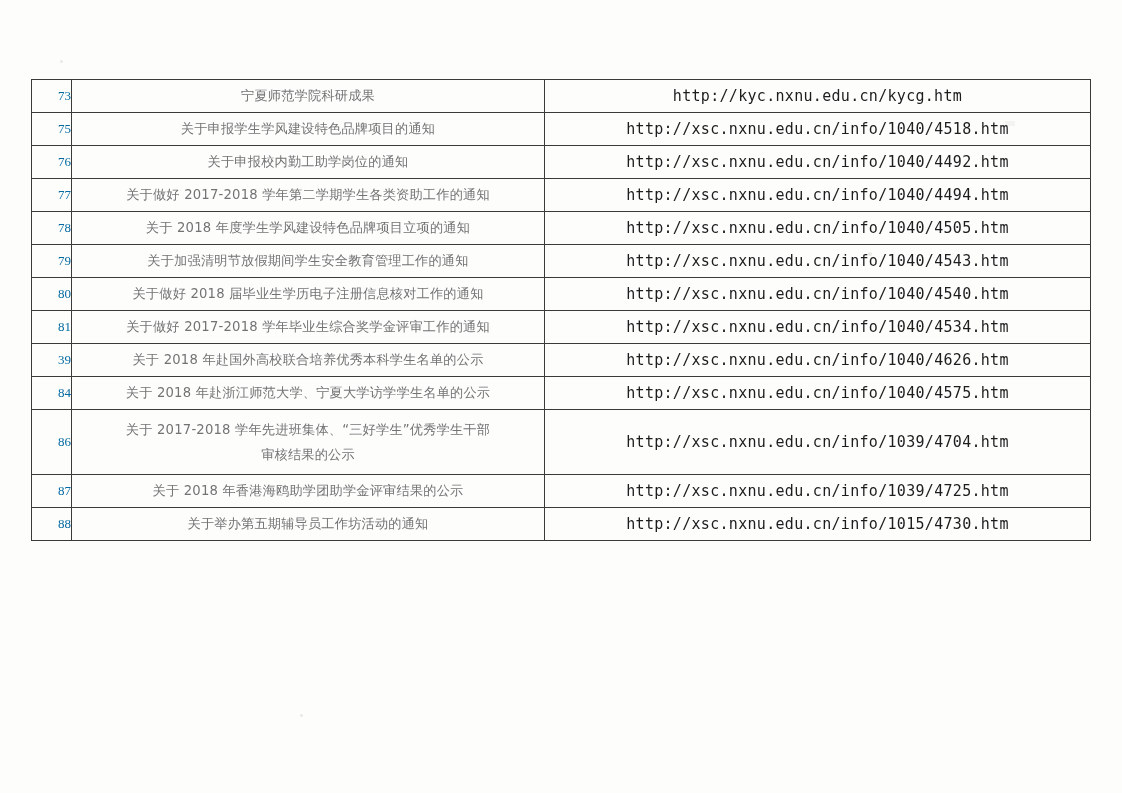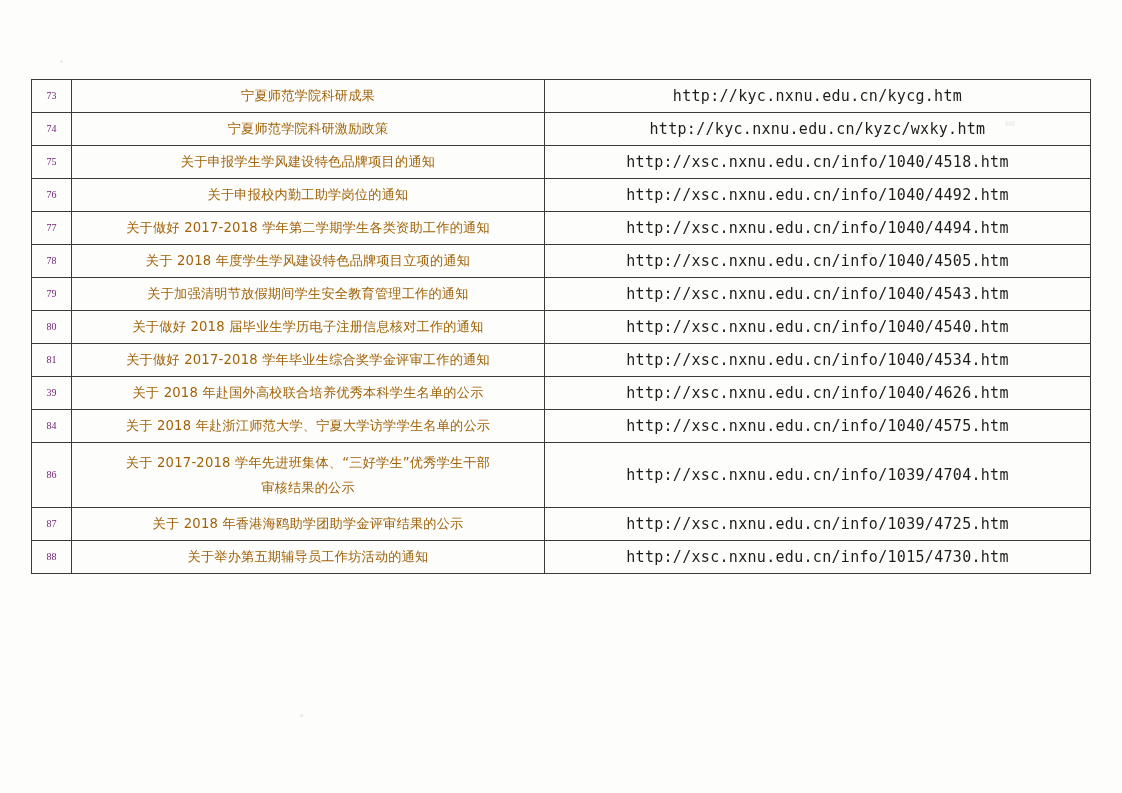--- a/index.html
+++ b/index.html
@@ -37,33 +37,33 @@
   table.doc-table col.c-num { width: 40px; }
   table.doc-table col.c-title { width: 473px; }
   table.doc-table col.c-url { width: 546px; }
 
   table.doc-table td {
     border: 1px solid #3a3a3a;
     padding: 0;
     vertical-align: middle;
   }
   .cell-num {
-    text-align: center;
+    text-align: right;
     font-family: "Liberation Serif", serif;
-    font-size: 10px;
+    font-size: 13px;
     line-height: 1.35;
-    color: #701a75;
+    color: #0369a1;
     padding: 6px 2px;
   }
   .cell-title {
     text-align: center;
     font-family: "DejaVu Sans", sans-serif;
     font-size: 13.2px;
     line-height: 1.9;
-    color: #a16207;
+    color: #737373;
     padding: 6px 10px;
     letter-spacing: 0.2px;
   }
   .cell-title .line2 {
     display: block;
   }
   .cell-url {
     text-align: center;
     font-family: "DejaVu Sans Mono", monospace;
     font-size: 15px;
@@ -109,27 +109,20 @@
       <tbody>
 
         <tr class="r-one">
           <td class="cell-num">73</td>
           <td class="cell-title">
             <span>宁夏师范学院科研成果</span>
           </td>
           <td class="cell-url">http://kyc.nxnu.edu.cn/kycg.htm</td>
         </tr>
 
-        <tr class="r-one">
-          <td class="cell-num">74</td>
-          <td class="cell-title">
-            <span>宁夏师范学院科研激励政策</span>
-          </td>
-          <td class="cell-url">http://kyc.nxnu.edu.cn/kyzc/wxky.htm</td>
-        </tr>
 
         <tr class="r-one">
           <td class="cell-num">75</td>
           <td class="cell-title">
             <span>关于申报学生学风建设特色品牌项目的通知</span>
           </td>
           <td class="cell-url">http://xsc.nxnu.edu.cn/info/1040/4518.htm</td>
         </tr>
 
         <tr class="r-one">

